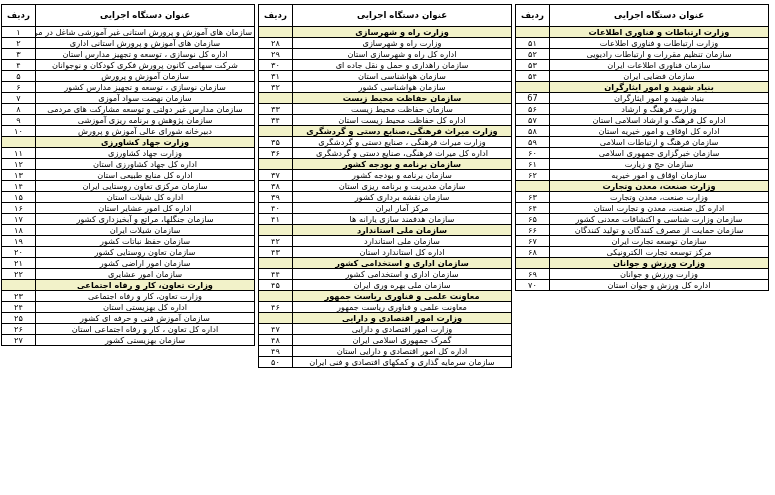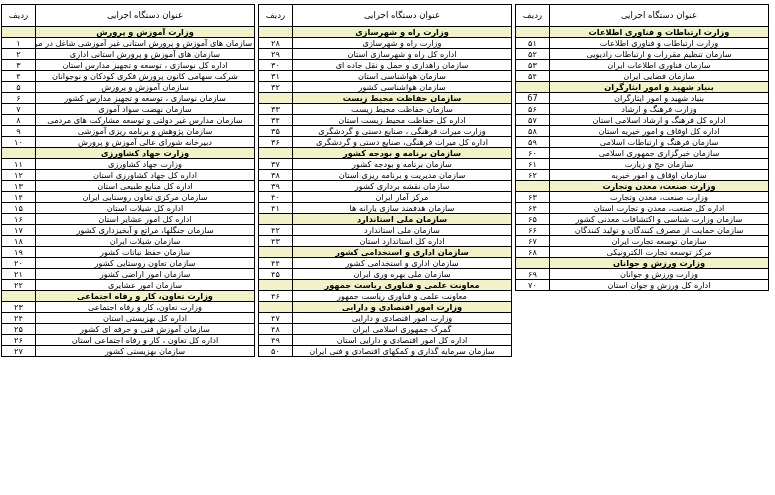--- a/index.html
+++ b/index.html
@@ -40,21 +40,21 @@
     line-height: 1.05;
     padding: 0px 2px;
     text-align: center;
     vertical-align: middle;
     height: 11px;
     box-sizing: border-box;
     overflow: hidden;
     white-space: nowrap;
   }
   table.tbl th {
-    font-weight: normal;
+    font-weight: bold;
     font-size: 8.6px;
     height: 22px;
     background: #ffffff;
   }
   .c-row {
     width: 34px;
   }
   .c-name {
     width: 219px;
   }
@@ -81,24 +81,20 @@
   <div class="col">
     <table class="tbl">
       <thead>
         <tr>
           <th class="c-name">عنوان دستگاه اجرایی</th>
           <th class="c-row">ردیف</th>
         </tr>
       </thead>
       <tbody>
           <tr>
-            <td class="c-name group">وزارت آموزش و پرورش</td>
-            <td class="c-row num group"></td>
-          </tr>
-          <tr>
             <td class="c-name wrap">سازمان های آموزش و پرورش استانی غیر آموزشی شاغل در مراکز آموزشی</td>
             <td class="c-row num">۱</td>
           </tr>
           <tr>
             <td class="c-name">سازمان های آموزش و پرورش استانی اداری</td>
             <td class="c-row num">۲</td>
           </tr>
           <tr>
             <td class="c-name">اداره کل نوسازی ، توسعه و تجهیز مدارس استان</td>
             <td class="c-row num">۳</td>
@@ -250,20 +246,24 @@
           </tr>
           <tr>
             <td class="c-name">سازمان حفاظت محیط زیست</td>
             <td class="c-row num">۳۳</td>
           </tr>
           <tr>
             <td class="c-name">اداره کل حفاظت محیط زیست استان</td>
             <td class="c-row num">۳۴</td>
           </tr>
           <tr>
+            <td class="c-name group">وزارت میراث فرهنگی،صنایع دستی و گردشگری</td>
+            <td class="c-row num group"></td>
+          </tr>
+          <tr>
             <td class="c-name">وزارت میراث فرهنگی ، صنایع دستی و گردشگری</td>
             <td class="c-row num">۳۵</td>
           </tr>
           <tr>
             <td class="c-name">اداره کل میراث فرهنگی، صنایع دستی و گردشگری</td>
             <td class="c-row num">۳۶</td>
           </tr>
           <tr>
             <td class="c-name group">سازمان برنامه و بودجه کشور</td>
             <td class="c-row num group"></td>

